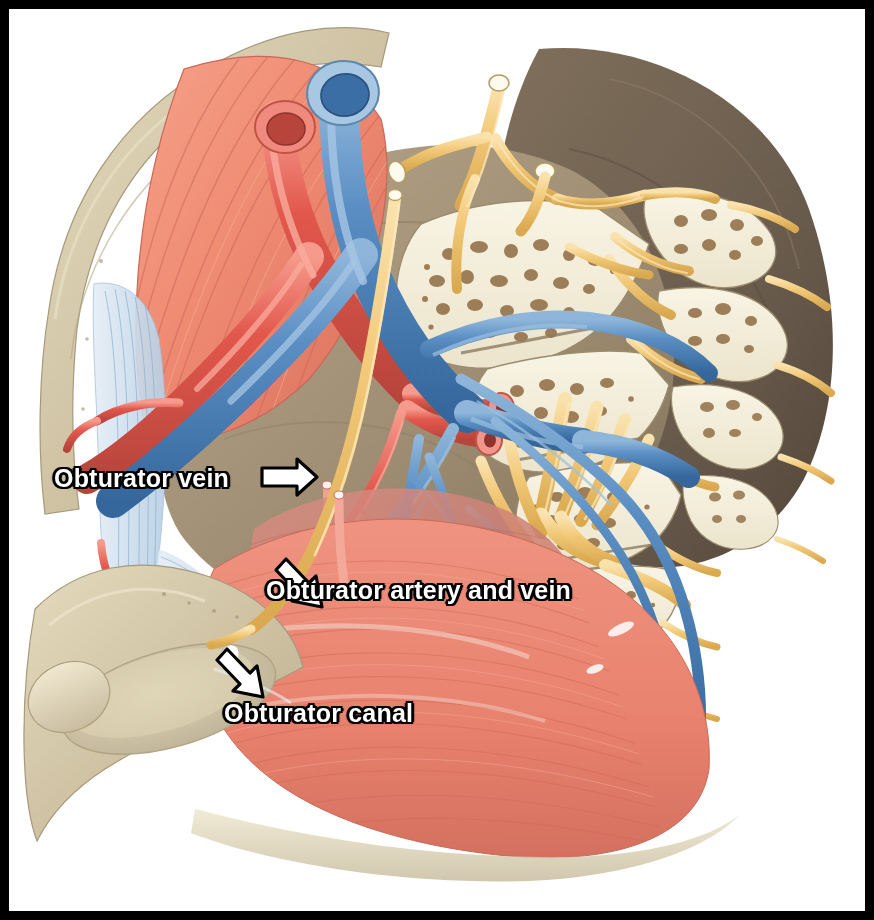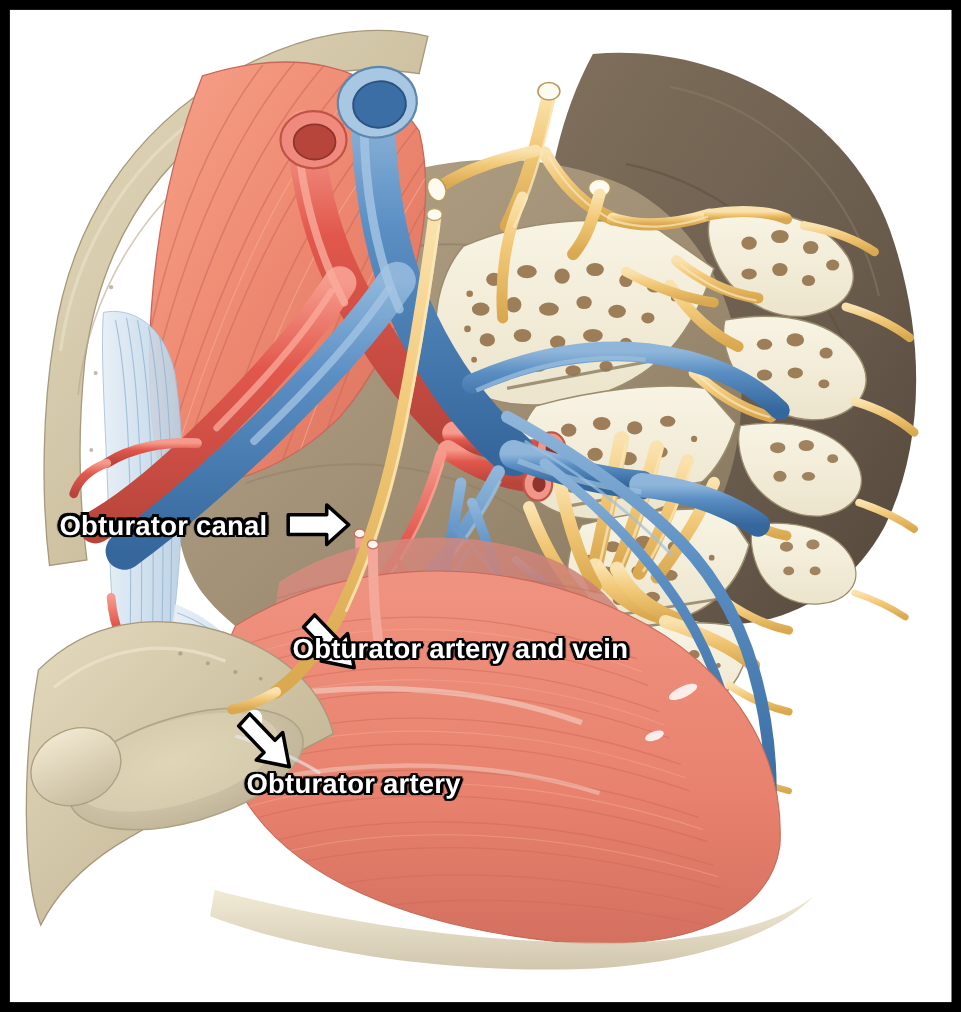--- a/index.html
+++ b/index.html
@@ -677,20 +677,20 @@
         </g>
 
         <g>
           <path d="M218 640 L241 664 L248 657 L254 688 L224 682 L231 675 L208 651 Z" fill="#ffffff" stroke="#000000" stroke-width="3.2" stroke-linejoin="round"></path>
         </g>
       </g>
 
       </g>
     </svg>
 
-    <div class="label" id="lbl-nerve">Obturator canal</div>
+    <div class="label" id="lbl-nerve">Obturator vein</div>
 
     <div class="label" id="lbl-av">Obturator artery and vein</div>
 
-    <div class="label" id="lbl-canal">Obturator artery</div>
+    <div class="label" id="lbl-canal">Obturator canal</div>
 
   </div>
 </div>
 
 </body></html>

